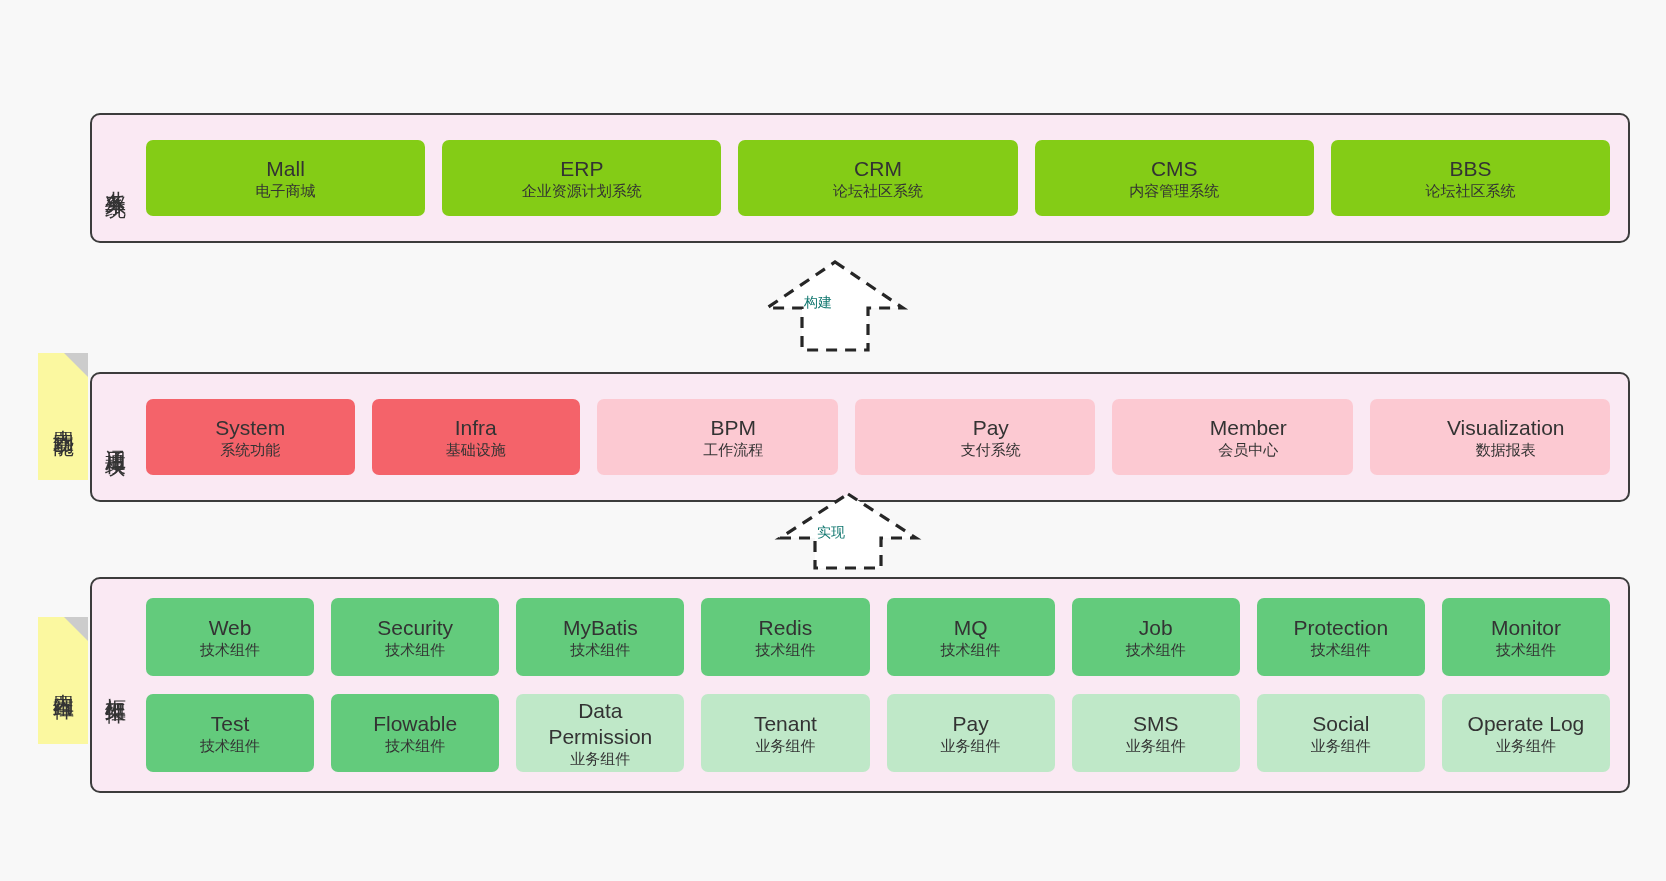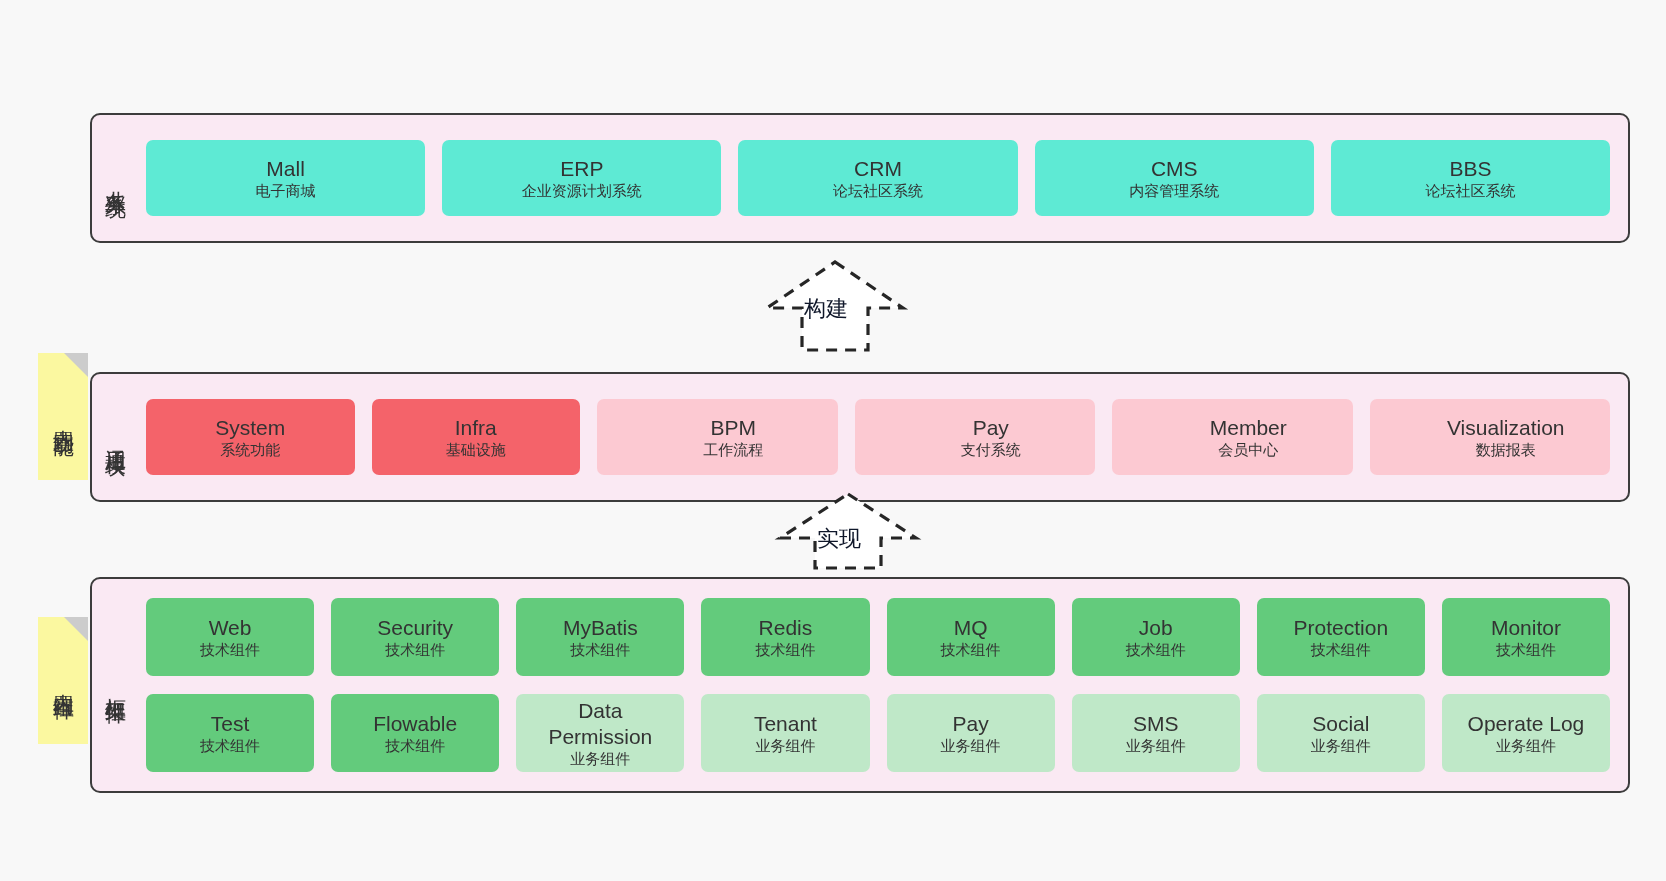--- a/index.html
+++ b/index.html
@@ -71,21 +71,21 @@
     text-align: center;
     color: #333333;
     line-height: 1.24;
     padding: 6px 4px;
     user-select: none;
   }
   .card .ttl { font-size: 21px; }
   .card .sub { font-size: 15px; }
 
   
-  .c-blue      { background: #5eead4; }
+  .c-blue      { background: #84cc16; }
   .c-red       { background: #f4636a; }
   .c-pink      { background: #fcc9d2; padding-left: 36px; }
   .c-green     { background: #63cb7c; }
   .c-lgreen    { background: #bfe8c8; }
 
   
   .note {
     position: absolute;
     box-sizing: border-box;
     background: #fbf8a0;
@@ -107,22 +107,22 @@
     top: 0; right: 0;
     width: 0; height: 0;
     border-left: 24px solid transparent;
     border-top: 24px solid #cccccc;
   }
 
   
   .arrow-wrap { position: absolute; }
   .arrow-label {
     position: absolute;
-    font-size: 22px;
-    color: #0f172a;
+    font-size: 14px;
+    color: #0f766e;
     background: transparent;
     white-space: nowrap;
     user-select: none;
   }
 </style>
 </head>
 <body>
 
 <div id="canvas">
 

